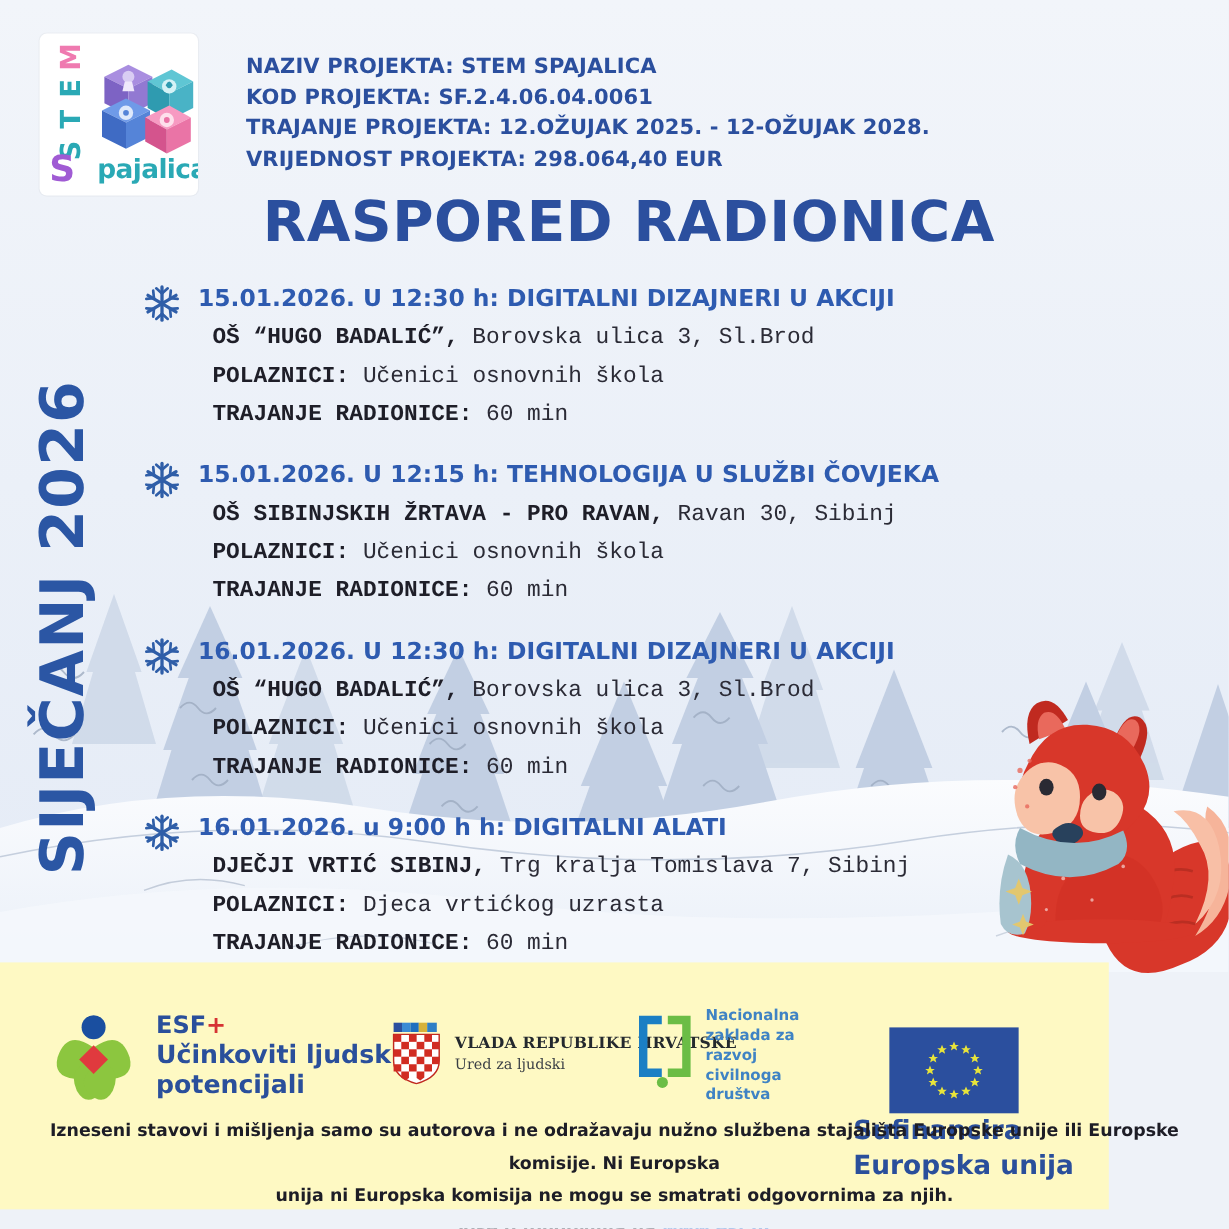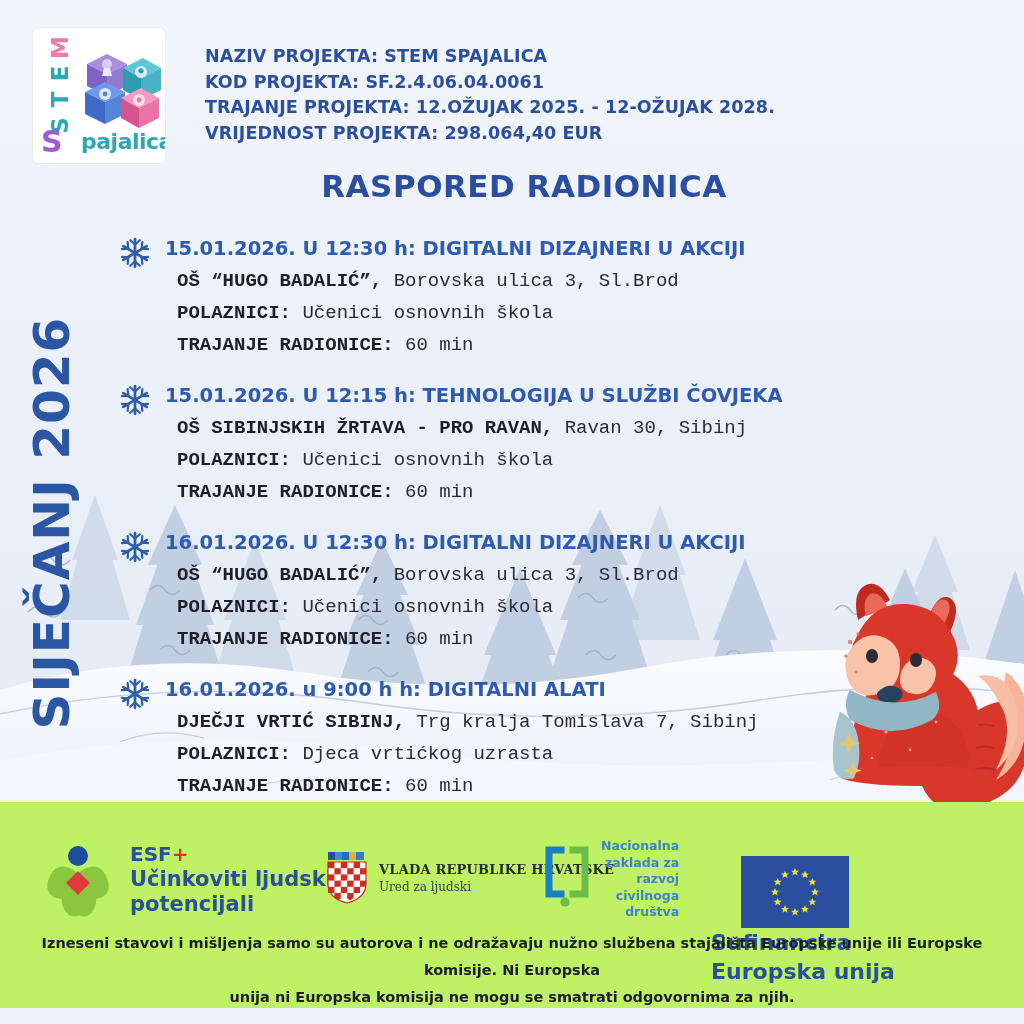--- a/index.html
+++ b/index.html
@@ -47,21 +47,21 @@
     position:absolute;left:205px;top:44px;width:700px;
   }
   .head .line{
     font-family:"DejaVu Sans", sans-serif;
     font-weight:700;font-size:17.5px;line-height:25.5px;
     color:#2b4f9e;letter-spacing:.1px;white-space:nowrap;
   }
   .title{
     position:absolute;left:0;top:160px;width:1024px;text-align:center;
     font-family:"DejaVu Sans", sans-serif;
-    font-weight:700;font-size:31px;line-height:52px;
+    font-weight:700;font-size:47px;line-height:52px;
     color:#2b4f9e;letter-spacing:.5px;
     padding-left:24px;box-sizing:border-box;
   }
 
   
   .month{
     position:absolute;left:-228px;top:495px;width:560px;text-align:center;
     transform:rotate(-90deg);transform-origin:center center;
     font-family:"DejaVu Sans", sans-serif;
     font-weight:700;font-size:50px;line-height:56px;
@@ -82,22 +82,22 @@
   }
   .entry .erow{
     margin-left:59px;
     font-family:Liberation Mono, monospace;
     font-size:19px;line-height:32px;color:#2b2b36;white-space:nowrap;
   }
   .entry .erow b{font-weight:700;color:#1e1e28;}
 
   
   .footer{
-    position:absolute;left:0;top:802px;width:1024px;height:206px;
-    background:#bef264;
+    position:absolute;left:0;top:802px;width:924px;height:206px;
+    background:#fef9c3;
   }
   .footbar{
     position:absolute;left:0;top:1008px;width:1024px;height:16px;background:#eef2f8;
   }
   .logos{
     position:absolute;left:0;top:18px;width:1024px;height:110px;
   }
   .lg{position:absolute;display:flex;align-items:center;}
 
   .esf{left:40px;top:22px;}
@@ -107,21 +107,21 @@
     color:#2a4f9b;font-size:20px;line-height:25px;
   }
   .esf .txt .plus{color:#d63333;}
   .esf .txt .sub{font-size:21px;}
 
   .vlada{left:325px;top:32px;}
   .vlada .txt{margin-left:10px;}
   .vlada .t1{font-family:"DejaVu Serif", serif;font-weight:700;font-size:13px;color:#24292e;letter-spacing:.2px;}
   .vlada .t2{font-family:"DejaVu Serif", serif;font-size:12px;color:#3a3f45;margin-top:3px;}
 
-  .nzrcd{left:543px;top:18px;text-align:right;}
+  .nzrcd{left:530px;top:18px;}
   .nzrcd .txt{
     margin-left:8px;font-family:"DejaVu Sans", sans-serif;
     font-size:12.5px;line-height:16.5px;color:#3f83c4;font-weight:600;
   }
 
   .eu{left:695px;top:36px;flex-direction:column;}
   .eu .txt{
     margin-left:16px;font-family:"DejaVu Sans", sans-serif;font-weight:700;
     font-size:22px;line-height:29px;color:#2a4f9b;
   }

